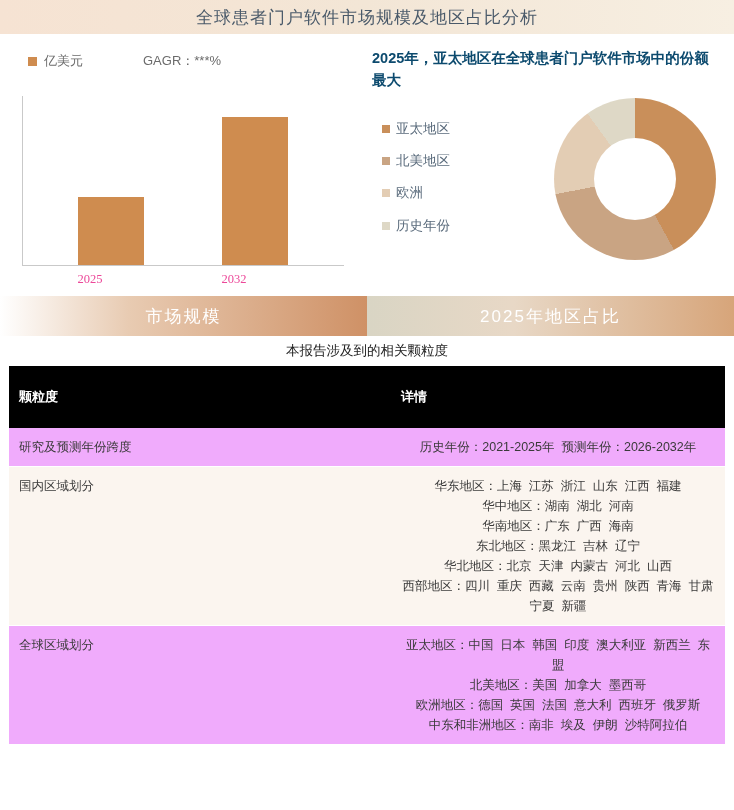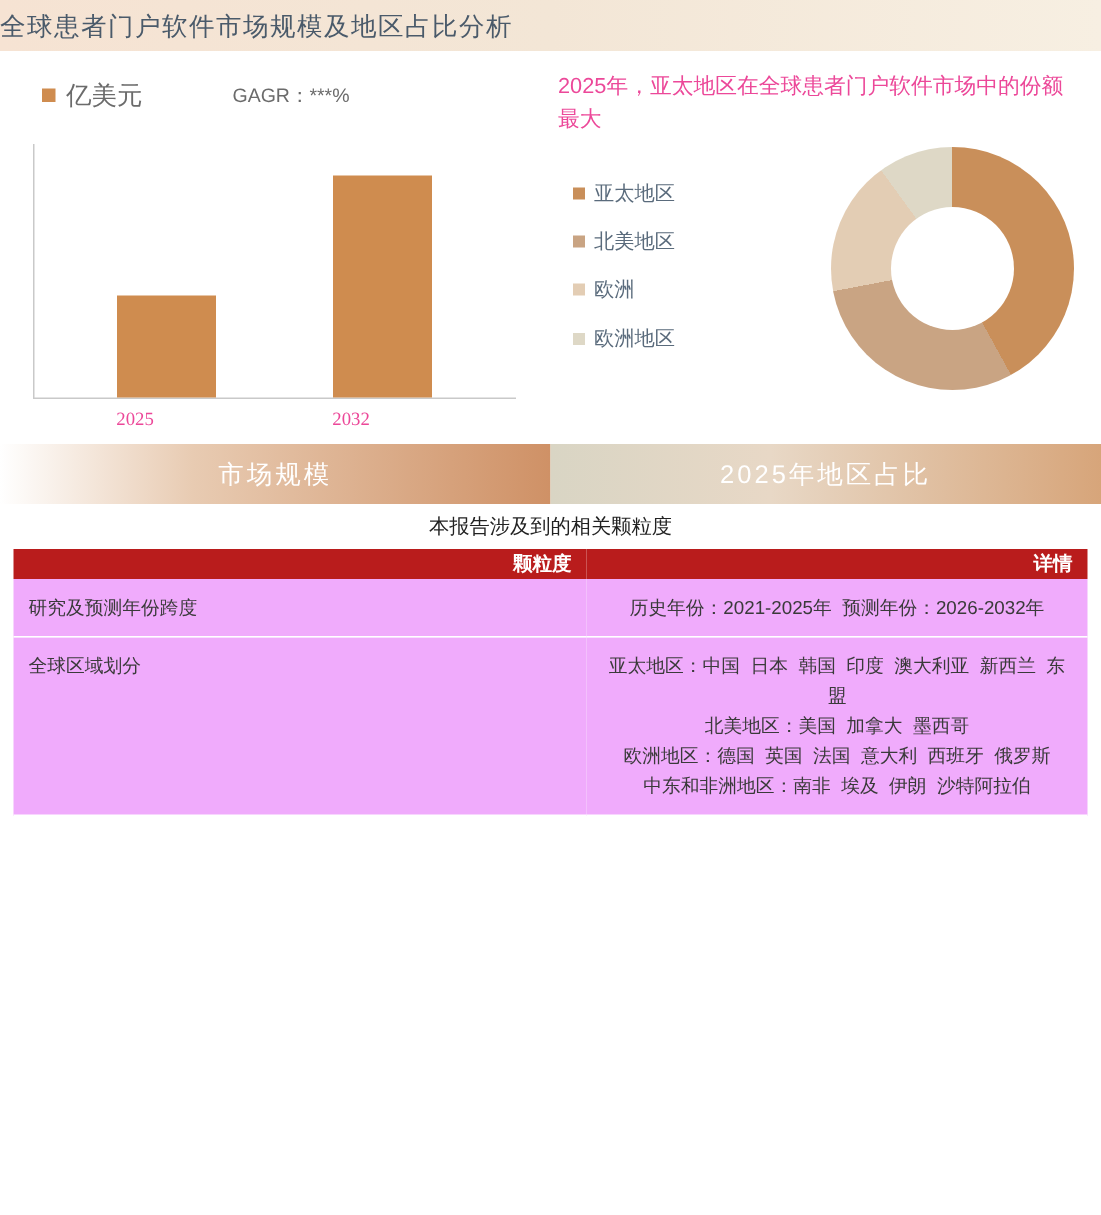--- a/index.html
+++ b/index.html
@@ -18,21 +18,21 @@
     width: 734px;
     height: 810px;
     background: #ffffff;
   }
   
   .header {
     height: 34px;
     background: linear-gradient(to right, #f6e3d3, #f3e6d6, #f7efe2);
     display: flex;
     align-items: center;
-    justify-content: flex-start;
+    justify-content: center;
   }
   .header-title {
     font-size: 17px;
     color: #4a5a6a;
     letter-spacing: 1px;
   }
   
   .charts {
     position: relative;
     height: 262px;
@@ -45,21 +45,21 @@
   }
   .legend-row {
     display: flex;
     align-items: center;
     padding: 18px 0 0 28px;
     gap: 60px;
   }
   .legend-item {
     display: flex;
     align-items: center;
-    font-size: 17px;
+    font-size: 13px;
     color: #6b6b6b;
   }
   .legend-swatch {
     width: 9px;
     height: 9px;
     background: #cf8c4f;
     margin-right: 7px;
     display: inline-block;
   }
   .cagr-text {
@@ -109,22 +109,23 @@
   .bar-label.l0 { left: 45px; }
   .bar-label.l1 { left: 189px; }
 
   .chart-right {
     flex: 1;
     position: relative;
   }
   .donut-title {
     padding: 14px 16px 0 12px;
     font-size: 14.5px;
-    color: #ec4899;
+    color: #0c4a6e;
     line-height: 1.5;
+    font-weight: bold;
   }
   .donut-legend {
     position: absolute;
     left: 22px;
     top: 86px;
     font-size: 13.5px;
     color: #5a6b7c;
   }
   .donut-legend .dl-item {
     display: flex;
@@ -199,26 +200,26 @@
     margin: 6px 0 6px 0;
   }
   
   table.detail {
     width: 716px;
     margin: 0 9px;
     border-collapse: collapse;
     table-layout: fixed;
   }
   table.detail th {
-    background: #b91c1c;
+    background: #000000;
     color: #ffffff;
     font-size: 13px;
     font-weight: bold;
-    text-align: right;
-    padding: 1px 10px;
+    text-align: left;
+    padding: 22px 10px;
   }
   table.detail th.c0 { width: 362px; }
   table.detail td {
     font-size: 12.5px;
     color: #3a3a3a;
     padding: 9px 10px;
     vertical-align: top;
     line-height: 1.6;
     border-bottom: 1px solid #ffffff;
   }
@@ -267,21 +268,21 @@
         <div class="dl-item">
           <span class="dl-swatch" id="sw1" style="background: rgb(201, 164, 131);"></span>
           <span class="dl-label">北美地区</span>
         </div>
         <div class="dl-item">
           <span class="dl-swatch" id="sw2" style="background: rgb(227, 205, 180);"></span>
           <span class="dl-label">欧洲</span>
         </div>
         <div class="dl-item">
           <span class="dl-swatch" id="sw3" style="background: rgb(222, 216, 198);"></span>
-          <span class="dl-label">欧洲地区</span>
+          <span class="dl-label">历史年份</span>
         </div>
       </div>
 
       <div class="donut-wrap">
         <div class="donut" id="donut" style="background: conic-gradient(rgb(201, 143, 90) 0deg, rgb(201, 143, 90) 151.2deg, rgb(201, 164, 131) 151.2deg, rgb(201, 164, 131) 259.2deg, rgb(227, 205, 180) 259.2deg, rgb(227, 205, 180) 324deg, rgb(222, 216, 198) 324deg, rgb(222, 216, 198) 360deg);"></div>
         <div class="donut-hole"></div>
       </div>
     </div>
   </div>
 
@@ -298,20 +299,29 @@
       <tr>
         <th class="c0">颗粒度</th>
         <th>详情</th>
       </tr>
     </thead>
     <tbody>
       <tr class="odd">
         <td>研究及预测年份跨度</td>
         <td class="cell-line">历史年份：2021-2025年  预测年份：2026-2032年</td>
       </tr>
+      <tr class="even">
+        <td>国内区域划分</td>
+        <td class="cell-line">华东地区：上海  江苏  浙江  山东  江西  福建
+华中地区：湖南  湖北  河南
+华南地区：广东  广西  海南
+东北地区：黑龙江  吉林  辽宁
+华北地区：北京  天津  内蒙古  河北  山西
+西部地区：四川  重庆  西藏  云南  贵州  陕西  青海  甘肃  宁夏  新疆</td>
+      </tr>
       <tr class="odd">
         <td>全球区域划分</td>
         <td class="cell-line">亚太地区：中国  日本  韩国  印度  澳大利亚  新西兰  东盟
 北美地区：美国  加拿大  墨西哥
 欧洲地区：德国  英国  法国  意大利  西班牙  俄罗斯
 中东和非洲地区：南非  埃及  伊朗  沙特阿拉伯</td>
       </tr>
 
     </tbody>
   </table>

